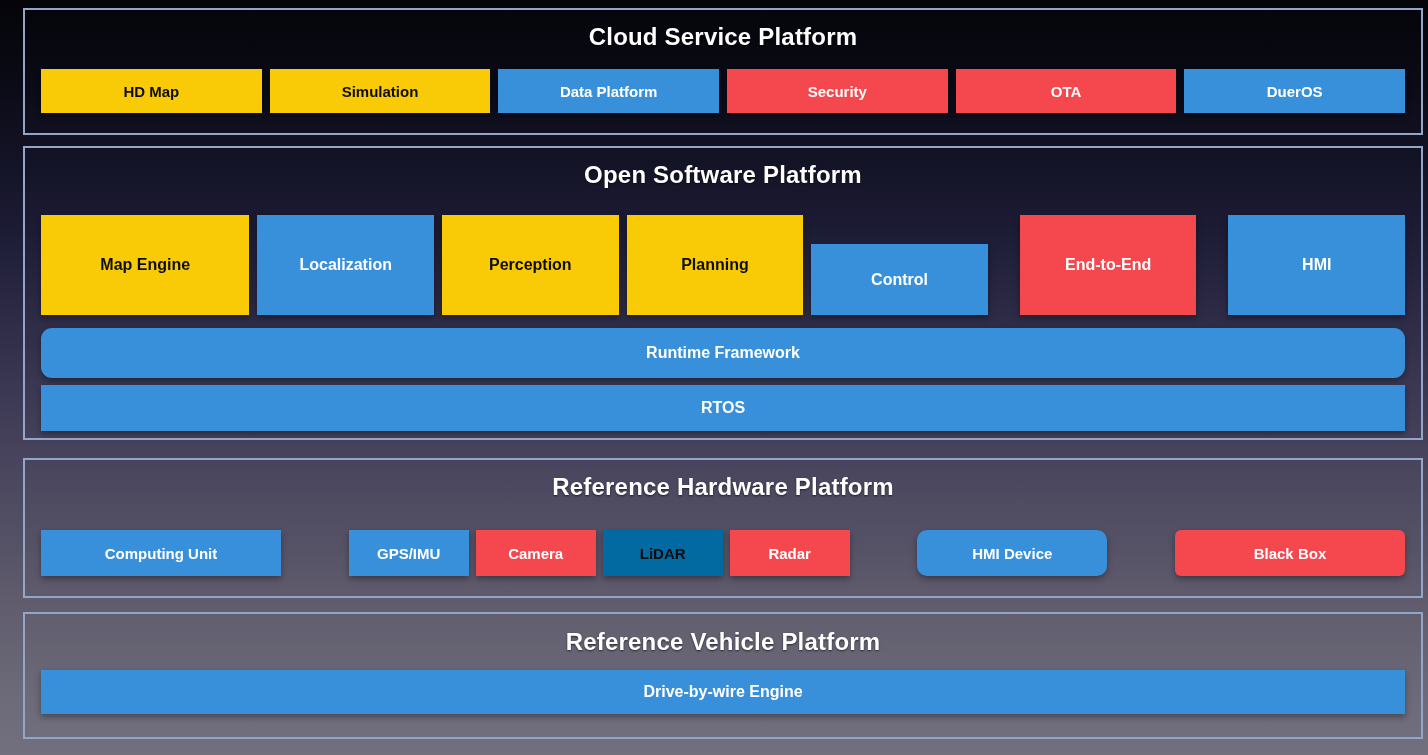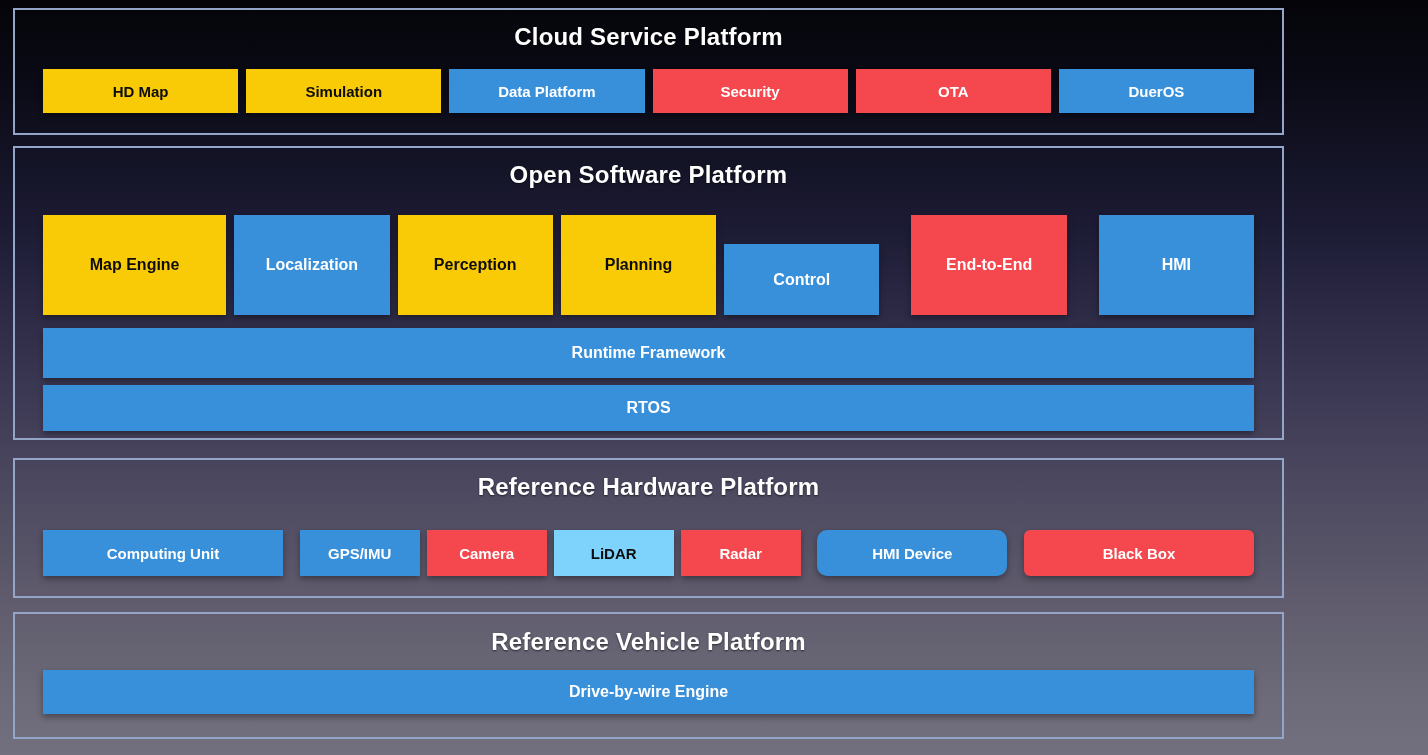--- a/index.html
+++ b/index.html
@@ -9,25 +9,25 @@
     position: relative;
     overflow: hidden;
     font-family: "Liberation Sans", sans-serif;
     background: linear-gradient(180deg,
       #040409 0%, #0a0a15 10%, #121224 20%, #1c1b34 30%,
       #2a2843 40%, #393652 50%, #47435c 60%, #534f64 70%,
       #5e5a6c 78%, #666373 86%, #6d6a79 93%, #726f7e 100%);
   }
   .section {
     position: absolute;
-    left: 13px;
-    width: 1271px;
+    left: 23px;
+    width: 1400px;
     box-sizing: border-box;
     border: 2px solid rgba(148, 166, 200, 0.8);
-    padding: 0 28px;
+    padding: 0 16px;
   }
   #section-cloud    { top: 8px;   height: 127px; }
   #section-software { top: 146px; height: 294px; }
   #section-hardware { top: 458px; height: 140px; }
   #section-vehicle  { top: 612px; height: 127px; }
 
   .section-title {
     color: #ffffff;
     font-weight: bold;
     font-size: 24px;
@@ -114,32 +114,32 @@
   <div class="section-title">Open Software Platform</div>
   <div class="box-row">
     <div class="box sw-box sw-box-wide" data-color="yellow" style="background-color: rgb(249, 203, 6);">Map Engine</div>
     <div class="box sw-box" data-color="blue" style="background-color: rgb(57, 144, 218);">Localization</div>
     <div class="box sw-box" data-color="yellow" style="background-color: rgb(249, 203, 6);">Perception</div>
     <div class="box sw-box" data-color="yellow" style="background-color: rgb(249, 203, 6);">Planning</div>
     <div class="box sw-box" data-color="blue" style="background-color: rgb(57, 144, 218); margin-top: 29px;">Control</div>
     <div class="box sw-box sw-gap" data-color="red" style="background-color: rgb(244, 72, 78);">End-to-End</div>
     <div class="box sw-box sw-gap" data-color="blue" style="background-color: rgb(57, 144, 218);">HMI</div>
   </div>
-  <div class="full-bar" id="runtime-bar" data-color="blue" style="background-color: rgb(57, 144, 218);">Runtime Framework</div>
+  <div class="full-bar" id="runtime-bar" data-color="blue" style="background-color: rgb(57, 144, 218); border-radius: 11px;">Runtime Framework</div>
   <div class="full-bar" id="rtos-bar" data-color="blue" style="background-color: rgb(57, 144, 218);">RTOS</div>
 </div>
 
 <div class="section" id="section-hardware" style="border-color: rgb(148, 166, 200);">
   <div class="section-title">Reference Hardware Platform</div>
   <div class="box-row">
     <div class="box hw-computing" data-color="blue" style="background-color: rgb(57, 144, 218);">Computing Unit</div>
     <div class="hw-sensors">
       <div class="box hw-sensor" data-color="blue" style="background-color: rgb(57, 144, 218);">GPS/IMU</div>
       <div class="box hw-sensor" data-color="red" style="background-color: rgb(244, 72, 78);">Camera</div>
-      <div class="box hw-sensor" data-color="yellow" style="background-color: #7dd3fc;">LiDAR</div>
+      <div class="box hw-sensor" data-color="yellow" style="background-color: #0369a1;">LiDAR</div>
       <div class="box hw-sensor" data-color="red" style="background-color: rgb(244, 72, 78);">Radar</div>
     </div>
     <div class="box hw-hmi" data-color="blue" style="background-color: rgb(57, 144, 218); border-radius: 10px;">HMI Device</div>
     <div class="box hw-blackbox" data-color="red" style="background-color: rgb(244, 72, 78);">Black Box</div>
   </div>
 </div>
 
 <div class="section" id="section-vehicle" style="border-color: rgb(148, 166, 200);">
   <div class="section-title">Reference Vehicle Platform</div>
   <div class="full-bar" id="vehicle-bar" data-color="blue" style="background-color: rgb(57, 144, 218);">Drive-by-wire Engine</div>

